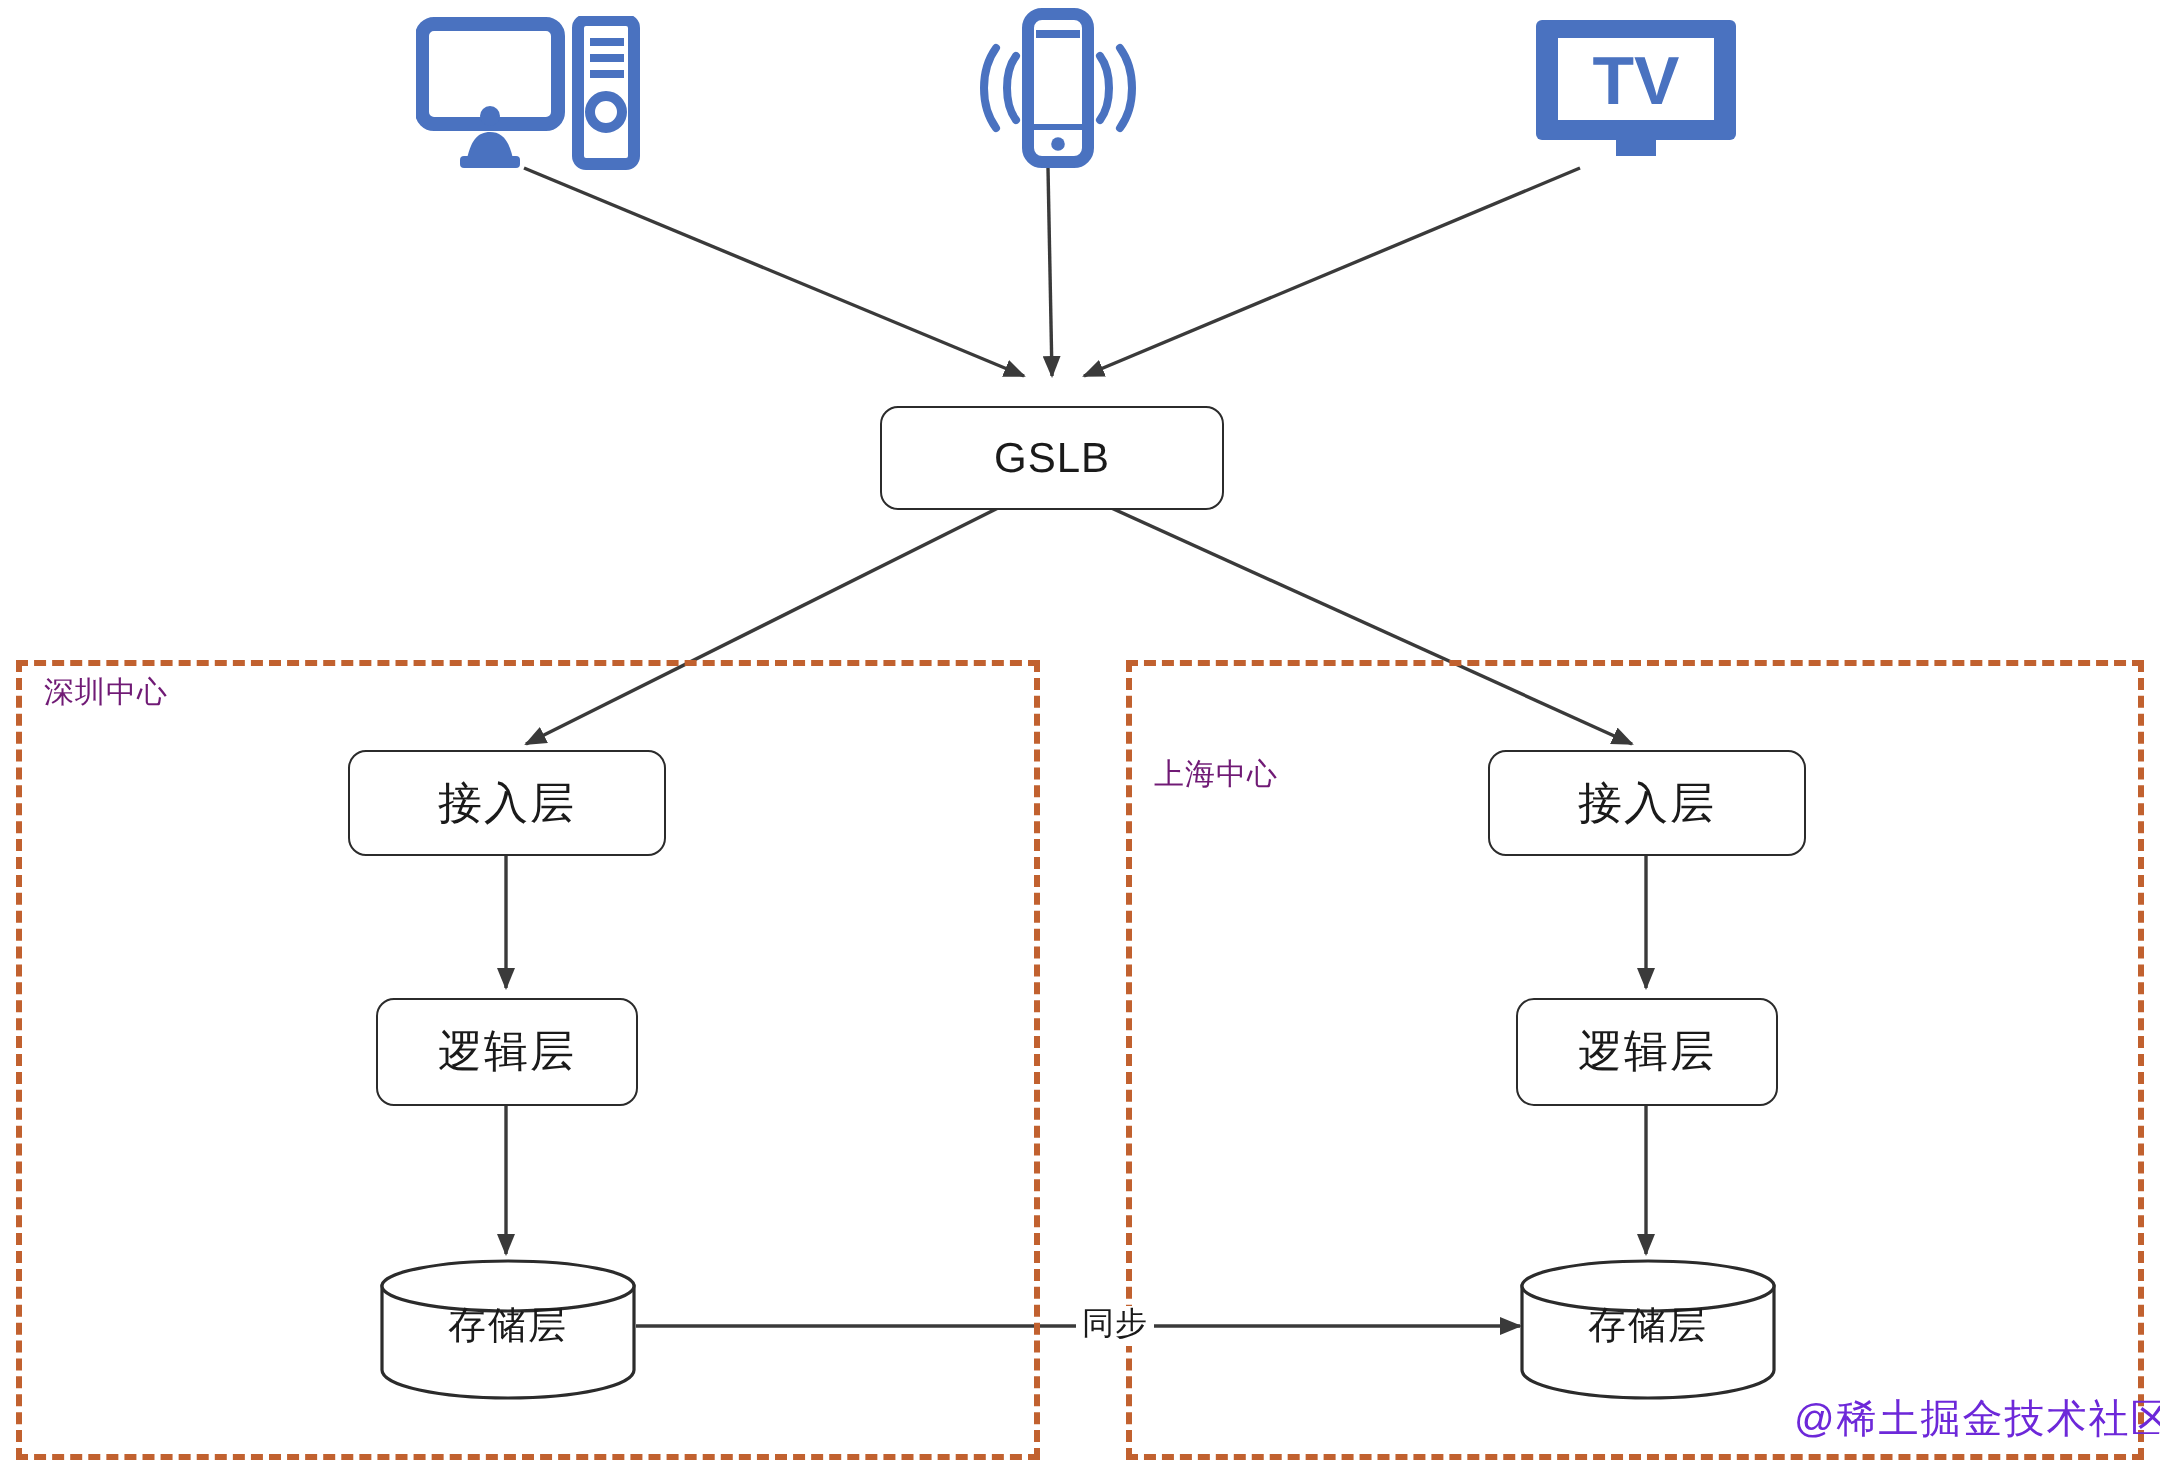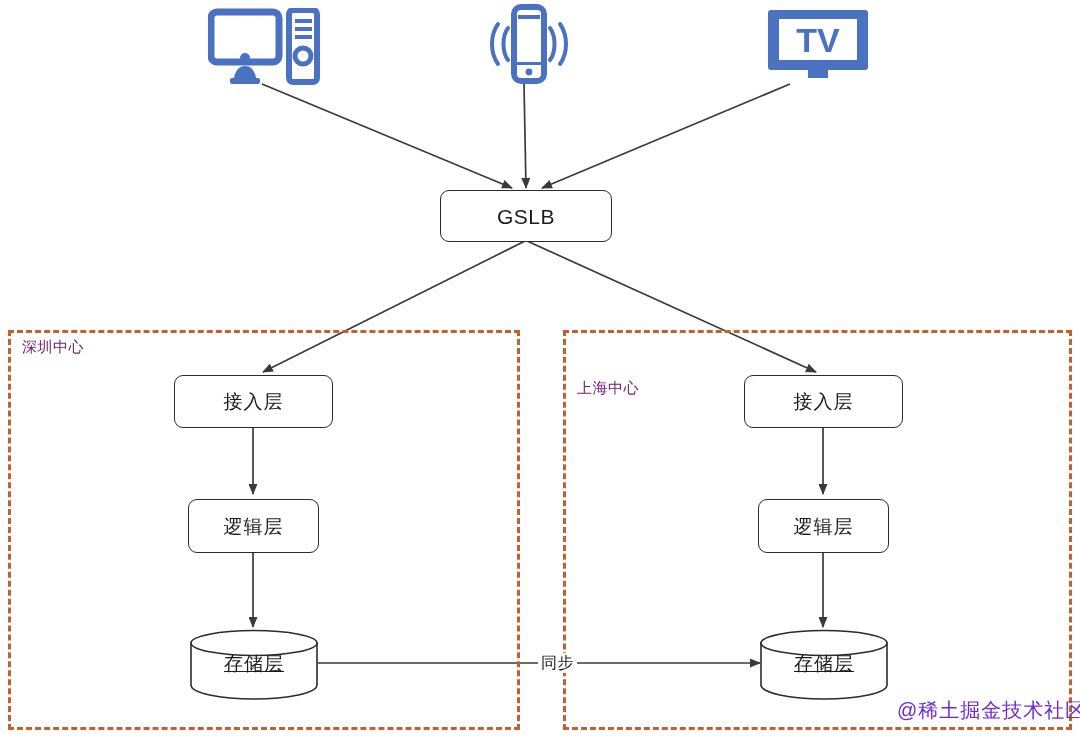--- a/index.html
+++ b/index.html
@@ -40,21 +40,21 @@
     box-sizing: border-box;
     background: #ffffff;
     border: 1.6px solid #2b2b2b;
     border-radius: 9px;
     display: flex;
     align-items: center;
     justify-content: center;
     color: #1a1a1a;
   }
   .node-box .node-label {
-    font-size: 19px;
+    font-size: 22px;
     letter-spacing: 1px;
     line-height: 1;
     white-space: nowrap;
   }
   #node-gslb .node-label {
     font-size: 21px;
     letter-spacing: 0.5px;
   }
 
   
@@ -81,21 +81,20 @@
   .cyl-label {
     position: absolute;
     left: 0;
     width: 100%;
     text-align: center;
     font-size: 19px;
     color: #1a1a1a;
     letter-spacing: 1px;
     line-height: 1;
     white-space: nowrap;
-    text-decoration: underline;
   }
 
   
   .edge-label {
     position: absolute;
     background: #ffffff;
     font-size: 16px;
     color: #1a1a1a;
     line-height: 1;
     padding: 2px 3px;
@@ -199,21 +198,21 @@
 
   <div class="device" style="left:766px; top:8px;">
     <svg width="104" height="72" viewBox="0 0 104 72" xmlns="http://www.w3.org/2000/svg">
       <rect x="2" y="2" width="100" height="60" rx="3" ry="3" fill="#4a72c0"></rect>
       <rect x="13" y="11" width="78" height="41" fill="#ffffff"></rect>
       <rect x="42" y="60" width="20" height="10" fill="#4a72c0"></rect>
       <text x="52" y="44" text-anchor="middle" font-family="'Liberation Sans', sans-serif" font-size="34" font-weight="bold" fill="#4a72c0">TV</text>
     </svg>
   </div>
 
-  <div class="node-box" id="node-gslb" style="left:440px; top:190px; width:172px; height:52px;">
+  <div class="node-box" id="node-gslb" style="left:440px; top:203px; width:172px; height:52px;">
     <span class="node-label">GSLB</span>
   </div>
 
   <div class="region" style="left:8px; top:330px; width:512px; height:400px;"></div>
   <div class="region-label" style="left:22px; top:339px;">深圳中心</div>
 
   <div class="node-box" style="left:174px; top:375px; width:159px; height:53px;">
     <span class="node-label">接入层</span>
   </div>
 

